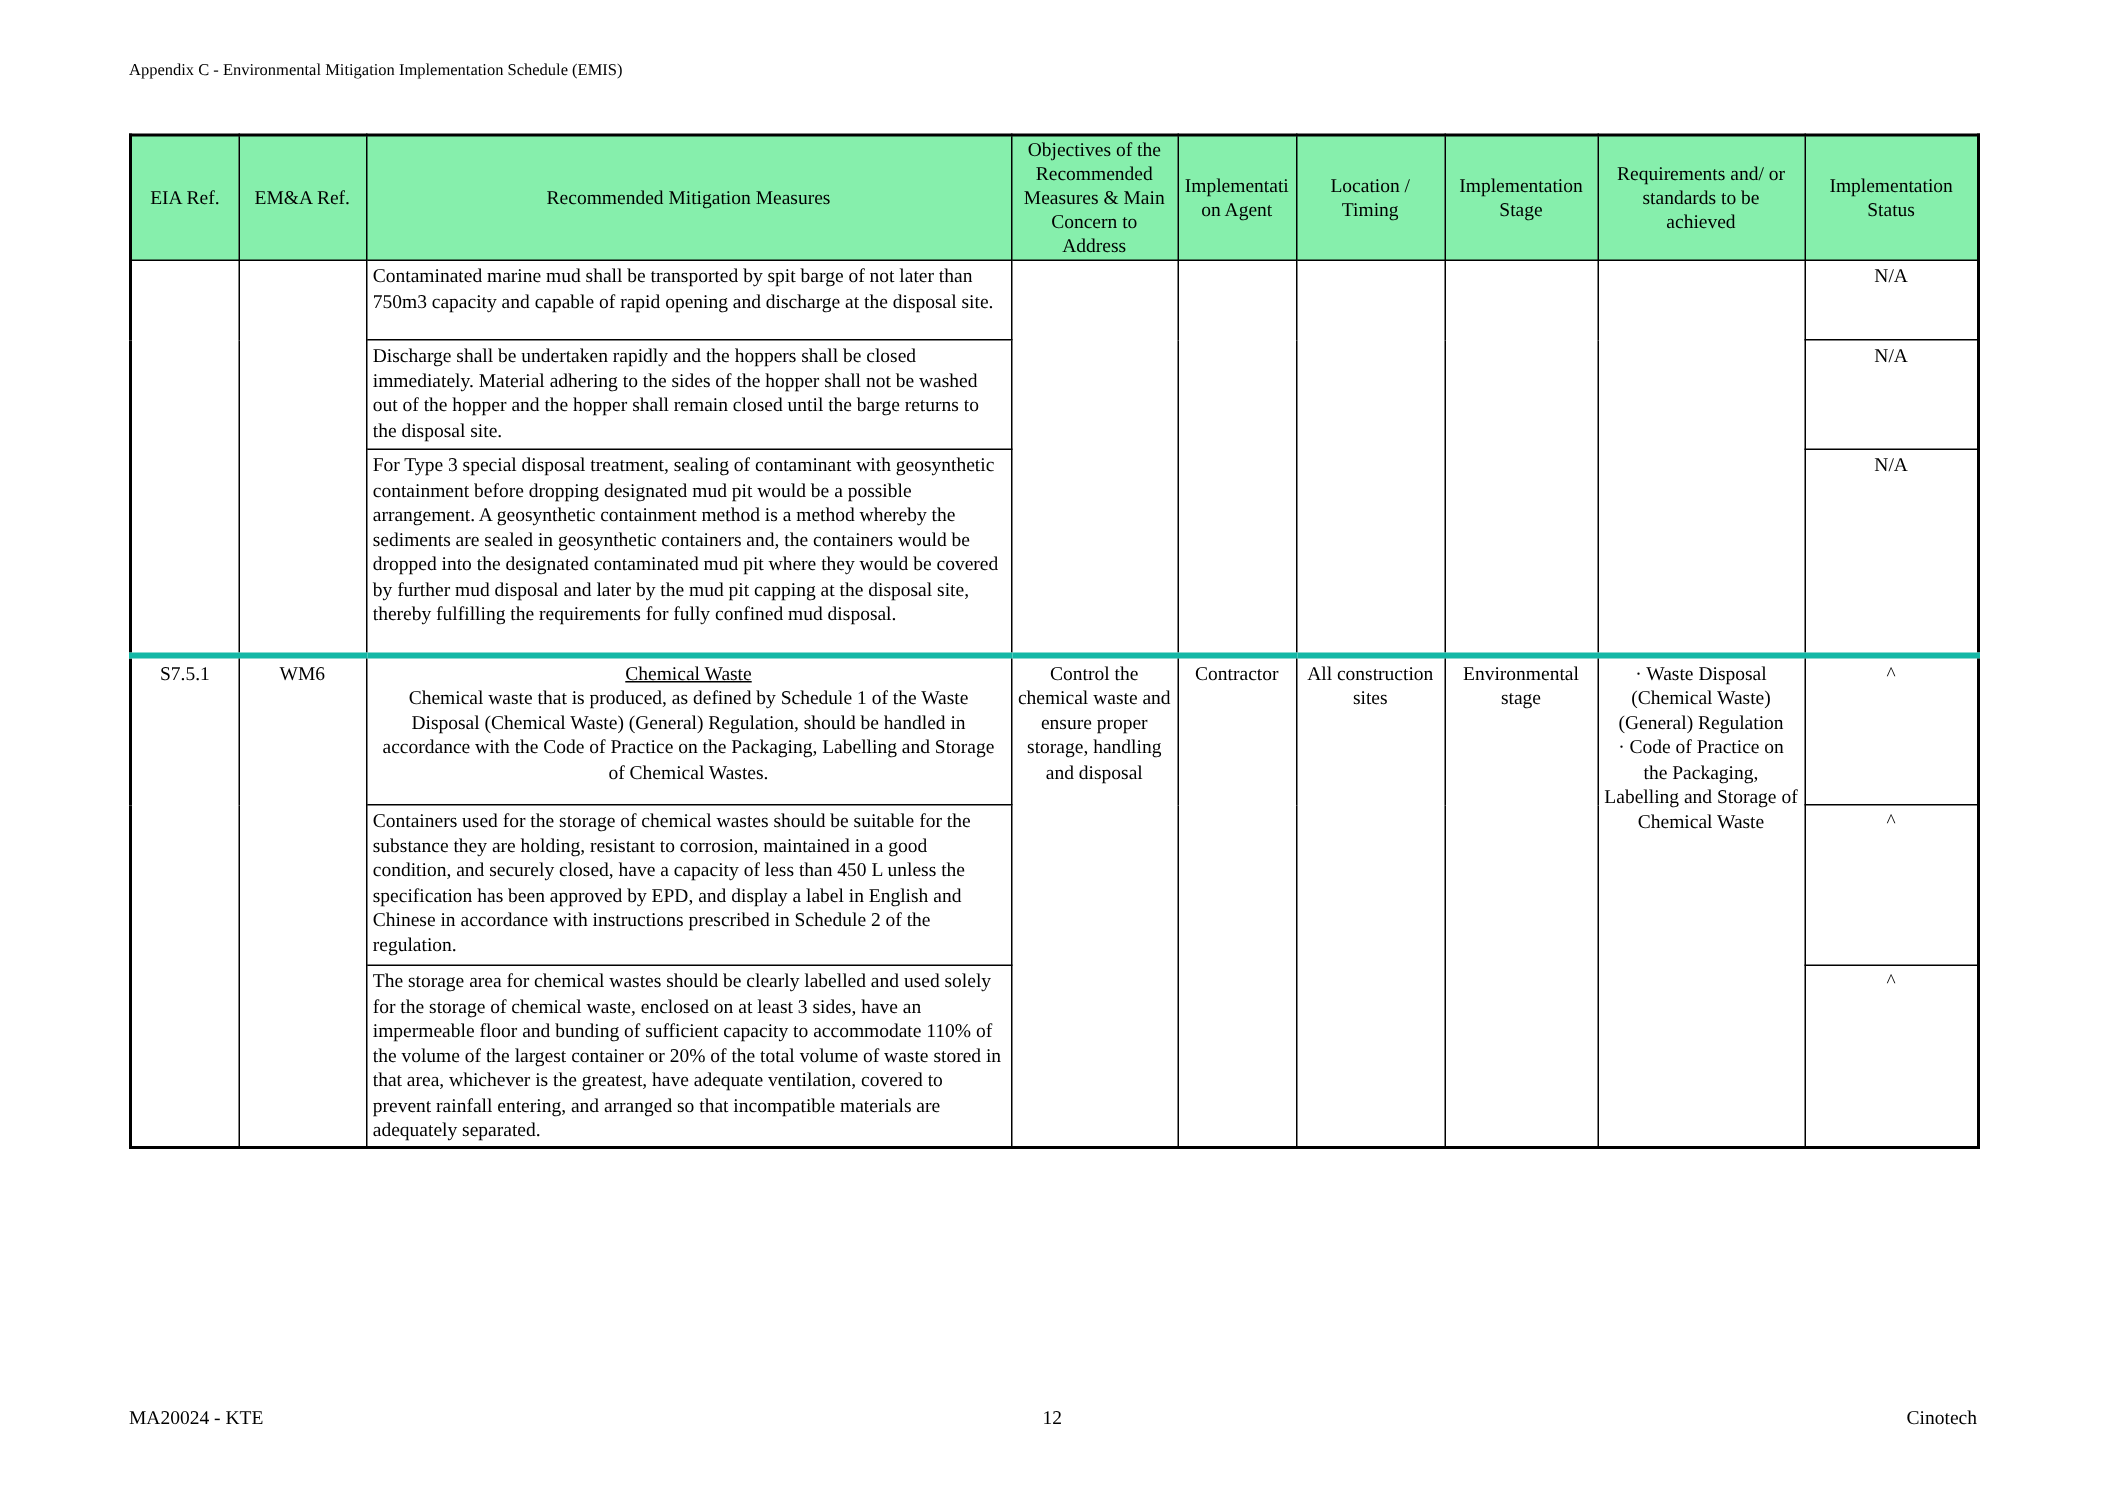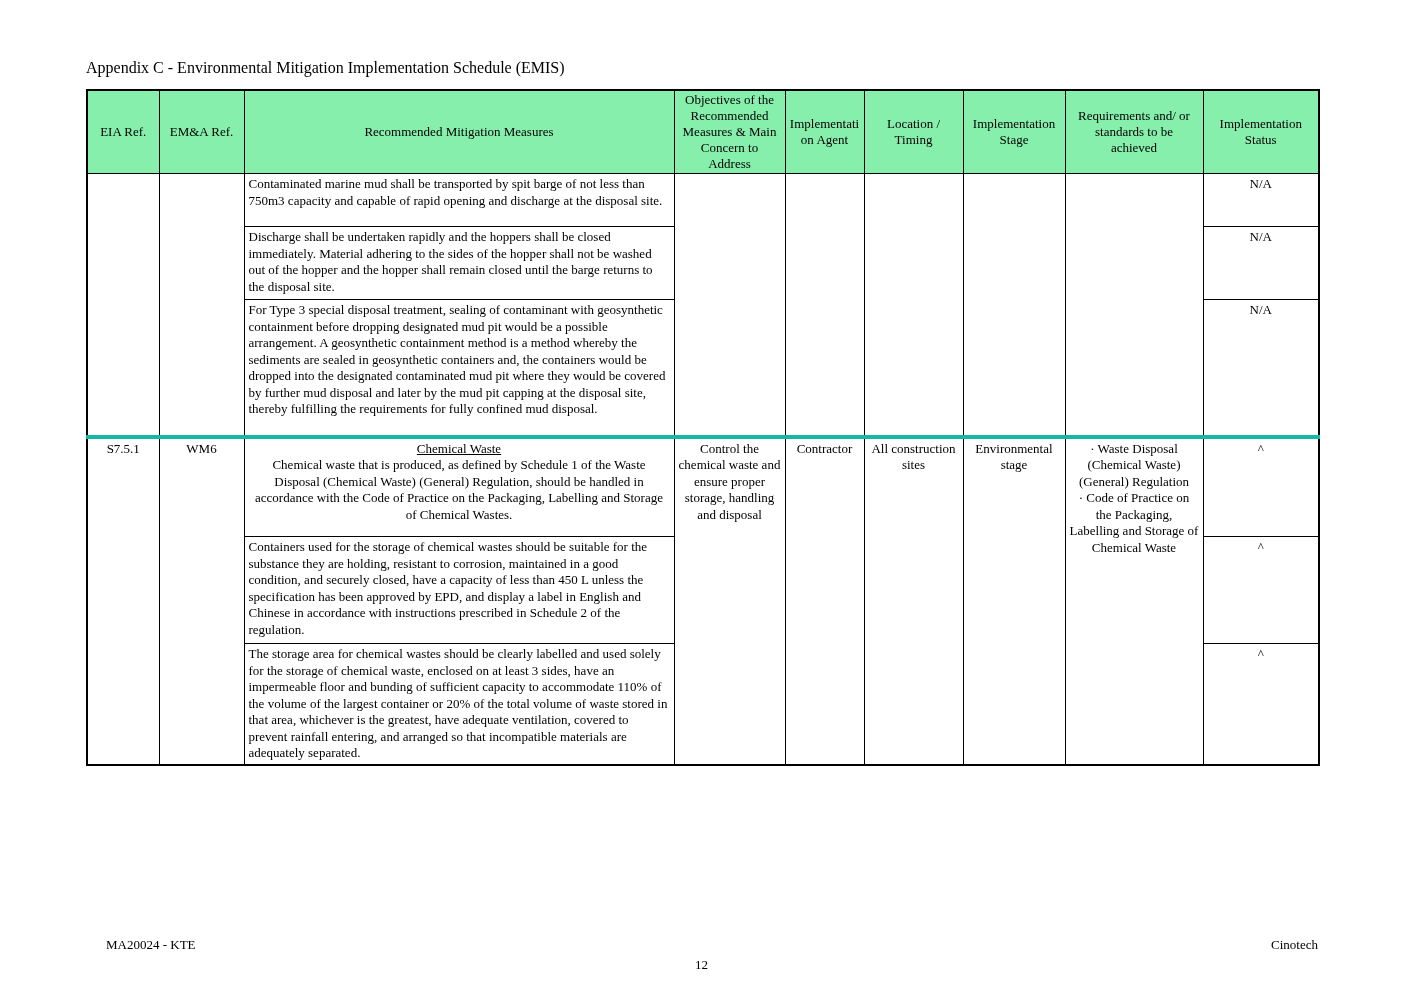--- a/index.html
+++ b/index.html
@@ -7,21 +7,21 @@
   body {
     width: 1403px; height: 992px;
     background: #ffffff;
     font-family: "Liberation Serif", serif;
     color: #000000;
   }
   .page { position: relative; width: 1403px; height: 992px; background: #ffffff; overflow: hidden; }
 
   .doc-title {
     position: absolute; left: 86px; top: 40px;
-    font-size: 16px; line-height: 15px; margin-top: 20px;
+    font-size: 11px; line-height: 15px;
   }
 
   table.emis {
     position: absolute; left: 86px; top: 89px;
     width: 1232px;
     border-collapse: collapse;
     table-layout: fixed;
     border: 2px solid #000;
   }
   table.emis th {
@@ -39,22 +39,22 @@
     vertical-align: top;
     padding: 2px 4px;
     overflow: hidden;
   }
   tr.section-start td { border-top: 4px solid #14b8a6; text-align: center; }
   td.c-center { text-align: center; padding-left: 1px; padding-right: 1px; margin-top: 26px; }
   td.c-left   { text-align: left; }
   .measure-heading { text-decoration: underline; }
   .req-item { margin: 0; }
 
-  .footer-left  { position: absolute; left: 86px;  top: 937px; font-size: 13px; margin-left: 20px; }
-  .footer-center{ position: absolute; left: 0;     top: 937px; width: 1403px; text-align: center; font-size: 13px; margin-top: 20px; }
+  .footer-left  { position: absolute; left: 86px;  top: 937px; font-size: 13px; }
+  .footer-center{ position: absolute; left: 0;     top: 937px; width: 1403px; text-align: center; font-size: 13px; }
   .footer-right { position: absolute; right: 85px; top: 937px; font-size: 13px; }
 </style>
 </head>
 <body>
 
 <div class="page">
 
   <div class="doc-title">Appendix C - Environmental Mitigation Implementation Schedule (EMIS)</div>
 
   <table class="emis">
@@ -90,21 +90,21 @@
 achieved</th>
         <th>Implementation
 Status</th>
       </tr>
     </thead>
     <tbody>
 
       <tr style="height:53px">
         <td class="c-center" rowspan="3"></td>
         <td class="c-center" rowspan="3"></td>
-        <td class="c-left">Contaminated marine mud shall be transported by spit barge of not less than 750m3 capacity and capable of rapid opening and discharge at the disposal site.</td>
+        <td class="c-left">Contaminated marine mud shall be transported by spit barge of not later than 750m3 capacity and capable of rapid opening and discharge at the disposal site.</td>
         <td class="c-left" rowspan="3"></td>
         <td class="c-center" rowspan="3"></td>
         <td class="c-center" rowspan="3"></td>
         <td class="c-center" rowspan="3"></td>
         <td class="c-left" rowspan="3"></td>
         <td class="c-center">N/A</td>
       </tr>
       <tr style="height:73px">
         <td class="c-left">Discharge shall be undertaken rapidly and the hoppers shall be closed immediately. Material adhering to the sides of the hopper shall not be washed out of the hopper and the hopper shall remain closed until the barge returns to the disposal site.</td>
         <td class="c-center">N/A</td>

